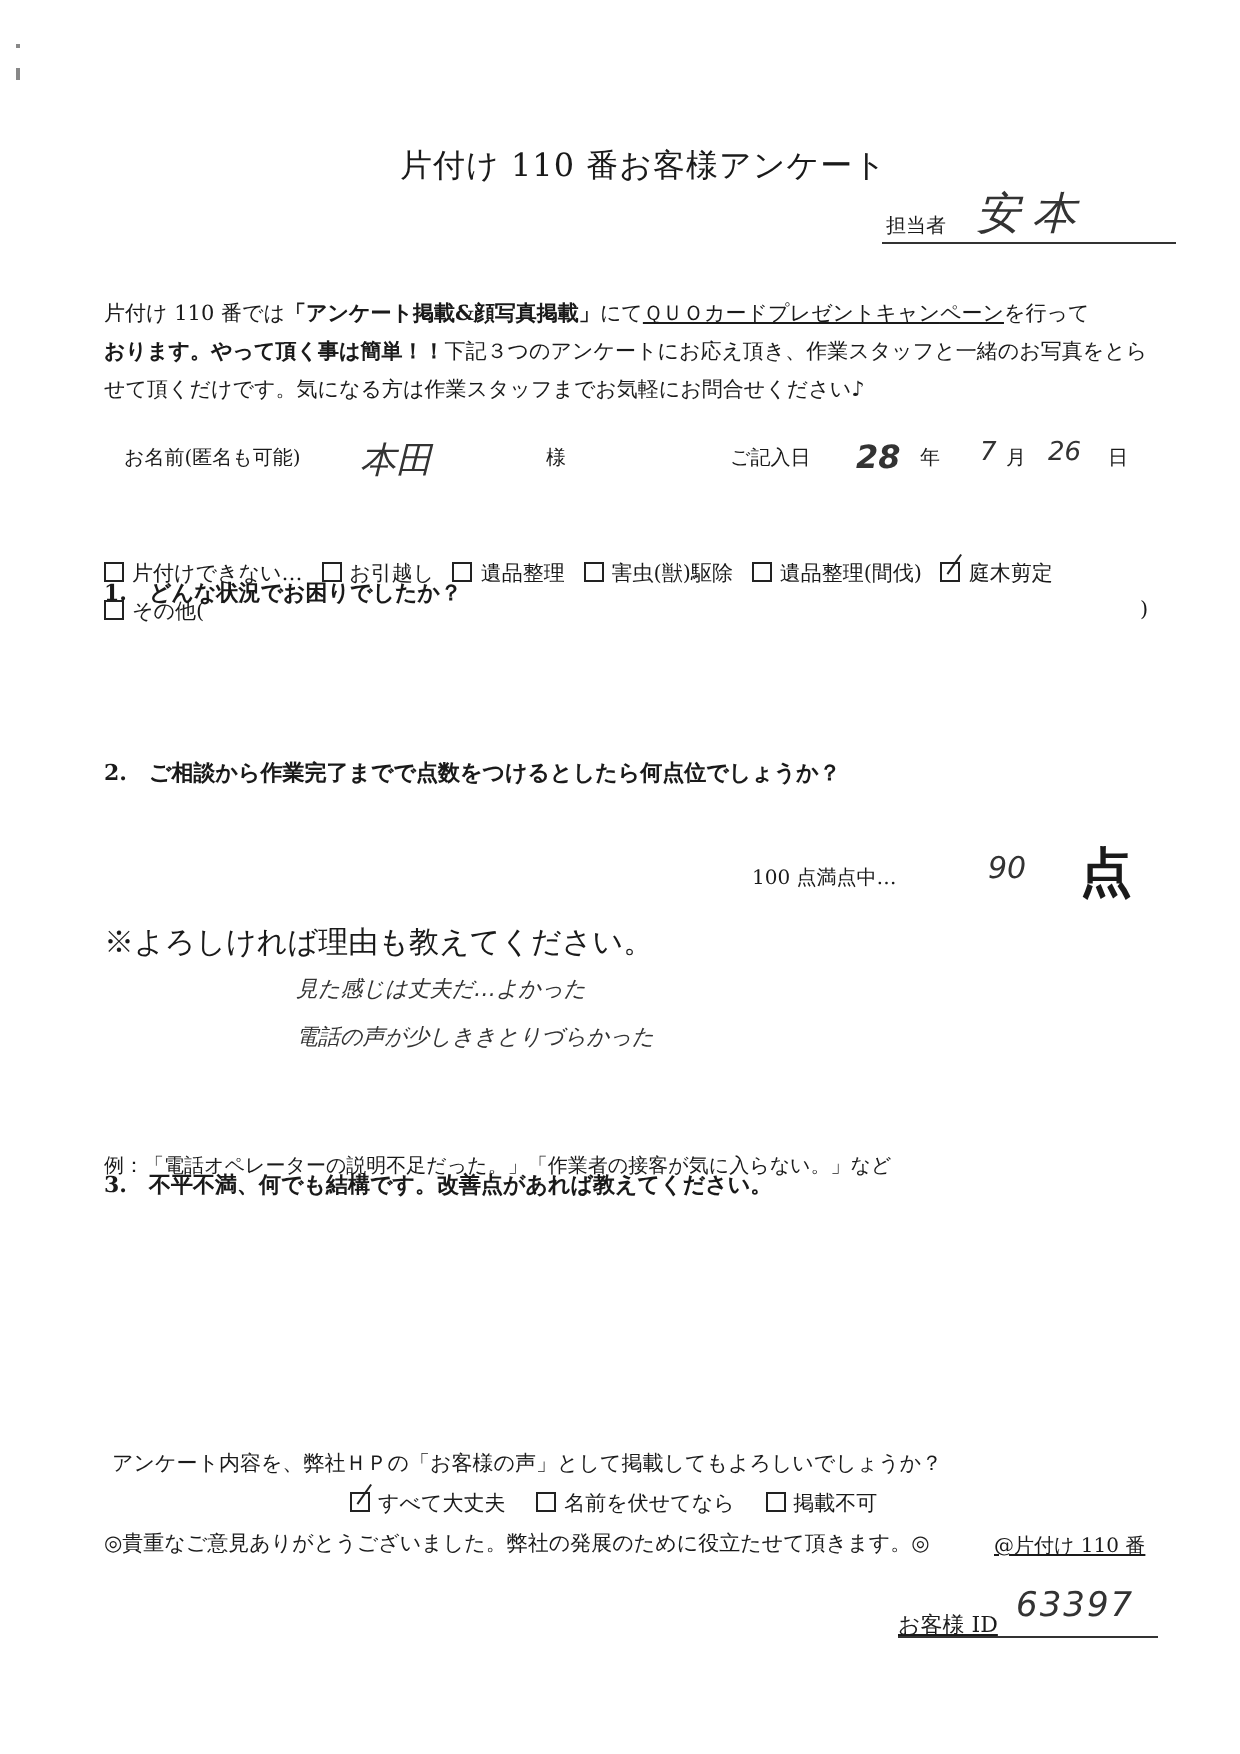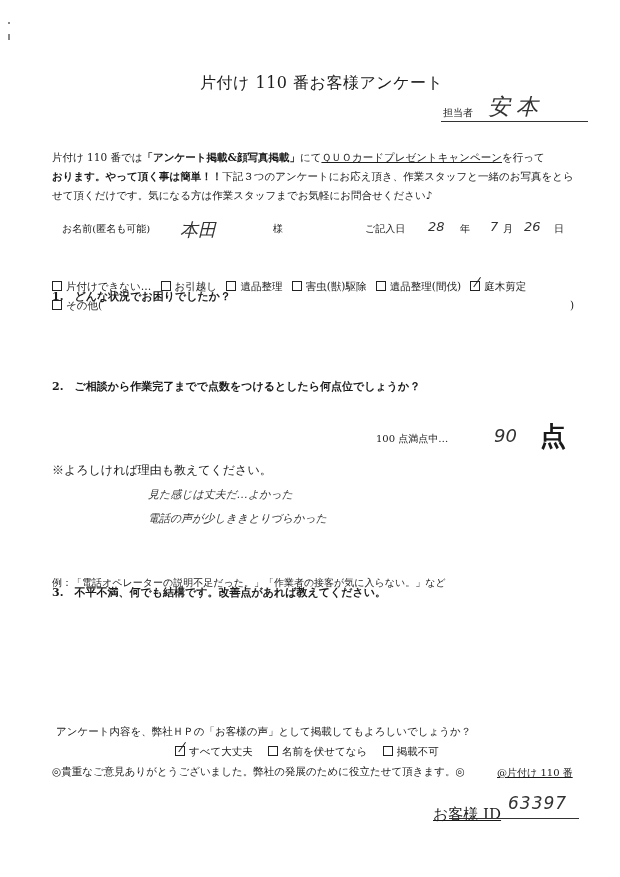--- a/index.html
+++ b/index.html
@@ -15,31 +15,31 @@
   .intro u { text-decoration:underline; }
   .row-name { top:222px; font-size:10px; }
   .hand { font-family:"DejaVu Sans", sans-serif; font-style:italic; color:#333; }
   .q { font-size:11px; font-weight:bold;margin-top:32px; }
   .opts { font-size:10.5px; }
   .box { display:inline-block; width:8px; height:8px; border:1px solid #222; margin-right:4px; vertical-align:-1px; position:relative; }
   .box.checked::after { content:""; position:absolute; left:2px; top:-7px; width:4px; height:12px;
       border-right:1.3px solid #222; transform:rotate(35deg); }
   .opt { margin-right:6px; }
   .score-label { left:376px; top:432px; font-size:10px; }
-  .score-value { left:494px; top:425px; font-size:18px;text-align:right; }
+  .score-value { left:494px; top:425px; font-size:15px;text-align:right; }
   .score-unit { left:540px; top:419px; font-size:26px; font-weight:bold; font-family:"DejaVu Sans", sans-serif; }
-  .note { left:52px; top:462px; font-size:12px; }
+  .note { left:52px; top:462px; font-size:15px; }
   .reason1 { left:148px; top:487px; font-size:11px; }
   .reason2 { left:148px; top:511px; font-size:11px; }
   .example { left:52px; top:576px; font-size:10px; }
   .publish-q { left:56px; top:725px; font-size:10.5px; }
   .publish-opts { left:175px; top:745px; font-size:10.5px; }
   .thanks { left:52px; top:765px; font-size:10.5px; }
   .brand { left:497px; top:766px; font-size:10px; text-decoration:underline; }
-  .cid-label { left:433px; top:805px; font-size:15px; text-decoration:underline; }
+  .cid-label { left:449px; top:805px; font-size:11px; text-decoration:underline; }
   .cid-value { left:508px; top:793px; font-size:17px; letter-spacing:1px; }
   .cid-line { left:449px; top:818px; width:130px; height:0; border-top:1px solid #333; }
   .scan-mark { width:2px; background:#888; }
 </style>
 </head>
 <body>
 
 <div class="abs scan-mark" style="left:8px;top:22px;height:2px;"></div>
 <div class="abs scan-mark" style="left:8px;top:34px;height:6px;"></div>
 
@@ -51,21 +51,21 @@
 <div class="abs intro">
   <span>片付け 110 番では</span><b>「アンケート掲載&amp;顔写真掲載」</b><span>にて</span><u>ＱＵＯカードプレゼントキャン</u><u>ペーン</u><span>を行って</span><br>
   <b>おります。やって頂く事は簡単！！</b><span>下記３つのアンケートにお応え頂き、作業スタッフと一緒のお写真をとら</span><br>
   <span>せて頂くだけです。気になる方は作業スタッフまでお気軽にお問合せください♪</span>
 </div>
 
 <div class="abs row-name" style="left:62px;">お名前(匿名も可能)</div>
 <div class="abs row-name hand" style="left:180px;top:218px;font-size:18px;">本田</div>
 <div class="abs row-name" style="left:273px;">様</div>
 <div class="abs row-name" style="left:365px;">ご記入日</div>
-<div class="abs row-name hand" style="left:428px;top:219px;font-size:13px;">28</div>
+<div class="abs row-name hand" style="left:428px;top:219px;font-size:16px;font-weight:bold;">28</div>
 <div class="abs row-name" style="left:460px;">年</div>
 <div class="abs row-name hand" style="left:490px;top:219px;font-size:13px;">7</div>
 <div class="abs row-name" style="left:503px;">月</div>
 <div class="abs row-name hand" style="left:524px;top:219px;font-size:13px;">26</div>
 <div class="abs row-name" style="left:554px;">日</div>
 
 <div class="abs q" style="left:52px;top:257px;">1.　どんな状況でお困りでしたか？</div>
 <div class="abs opts" style="left:52px;top:280px;">
   <span class="opt"><span class="box"></span><span>片付けできない…</span></span>
   <span class="opt"><span class="box"></span><span>お引越し</span></span>

